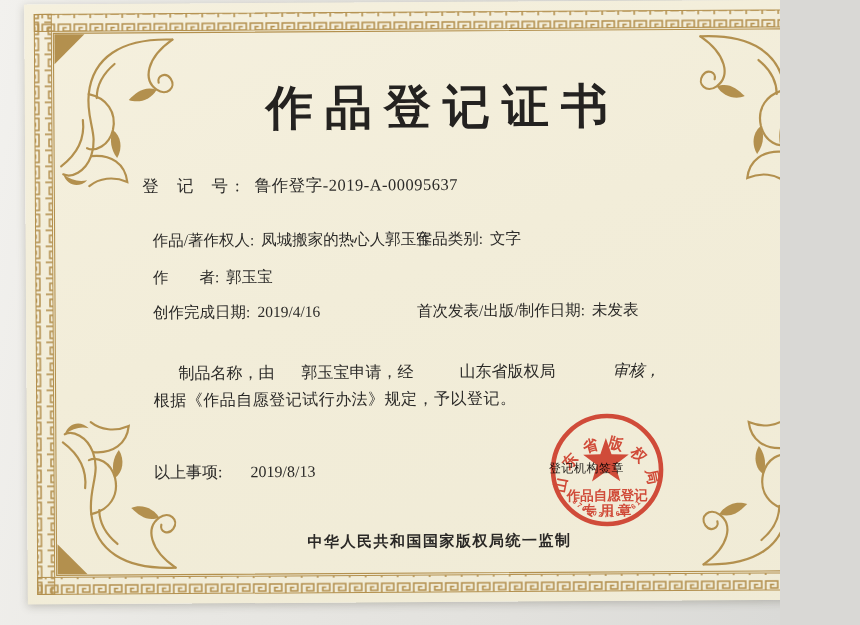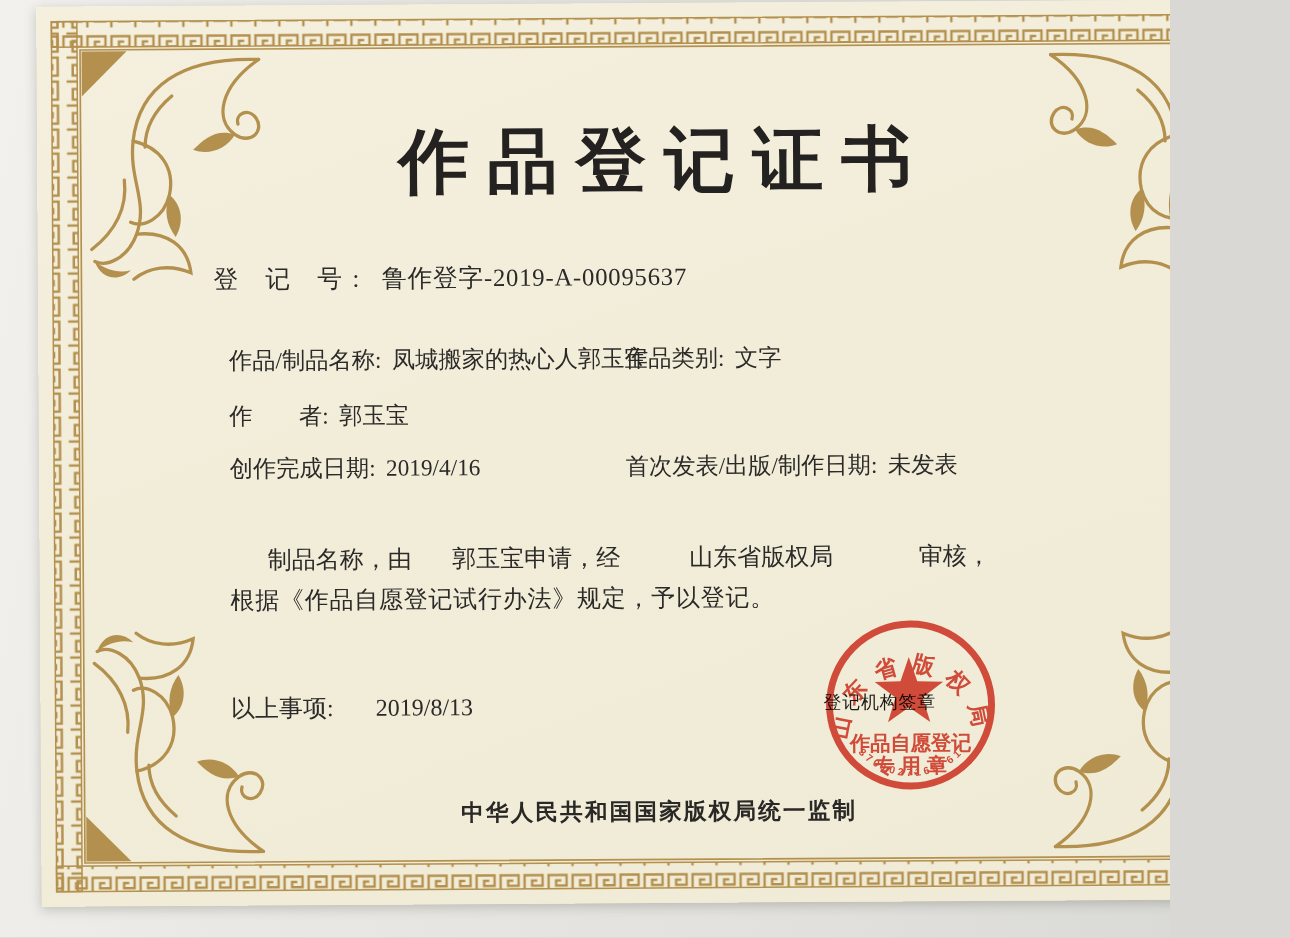--- a/index.html
+++ b/index.html
@@ -35,21 +35,21 @@
   .field-row{ font-size:15.5px; }
   .field-label{ }
   .field-value{ margin-left:7px; }
   .col-left{ left:127px; }
   .col-right{ left:391px; }
   .row1{ top:227px; } .row2{ top:264px; } .row3{ top:299px; }
   .stmt1{ left:152px; top:360px; font-size:16px; }
   .stmt1 .gap-a{ margin-left:27px; }
   .stmt1 .gap-b{ }
   .stmt1 .gap-c{ margin-left:46px; }
-  .stmt1 .gap-d{ margin-left:57px; }
+  .stmt1 .gap-d{ margin-left:57px;font-style:italic; }
   .stmt2{ left:127px; top:387px; font-size:16px; letter-spacing:.5px; }
   .date-row{ left:127px; top:459px; font-size:16px; }
   .date-row .field-value{ margin-left:28px; }
   .sig-label{
     left:522px; top:459px; font-size:12px; color:#1f1d1b;
     z-index:5; mix-blend-mode:multiply; letter-spacing:.5px;
   }
   .footer{
     left:0; width:824px; top:530px; text-align:center;
     font-size:15px; font-weight:700; letter-spacing:1.5px; color:#29272566;
@@ -105,21 +105,21 @@
       <use href="#flourish" transform="translate(794,570) scale(-1,-1)"></use>
     </svg>
 
     <div class="txt title">作品登记证书</div>
 
     <div class="txt reg-line">
       <span class="reg-label">登 记 号:</span><span class="reg-value">鲁作登字-2019-A-00095637</span>
     </div>
 
     <div class="txt field-row col-left row1">
-      <span class="field-label">作品/制品名称:</span><span class="field-value">凤城搬家的热心人郭玉宝</span>
+      <span class="field-label">作品/著作权人:</span><span class="field-value">凤城搬家的热心人郭玉宝</span>
     </div>
     <div class="txt field-row col-right row1">
       <span class="field-label">作品类别:</span><span class="field-value">文字</span>
     </div>
 
     <div class="txt field-row col-left row2">
       <span class="field-label">作　　者:</span><span class="field-value">郭玉宝</span>
     </div>
 
     <div class="txt field-row col-left row3">

